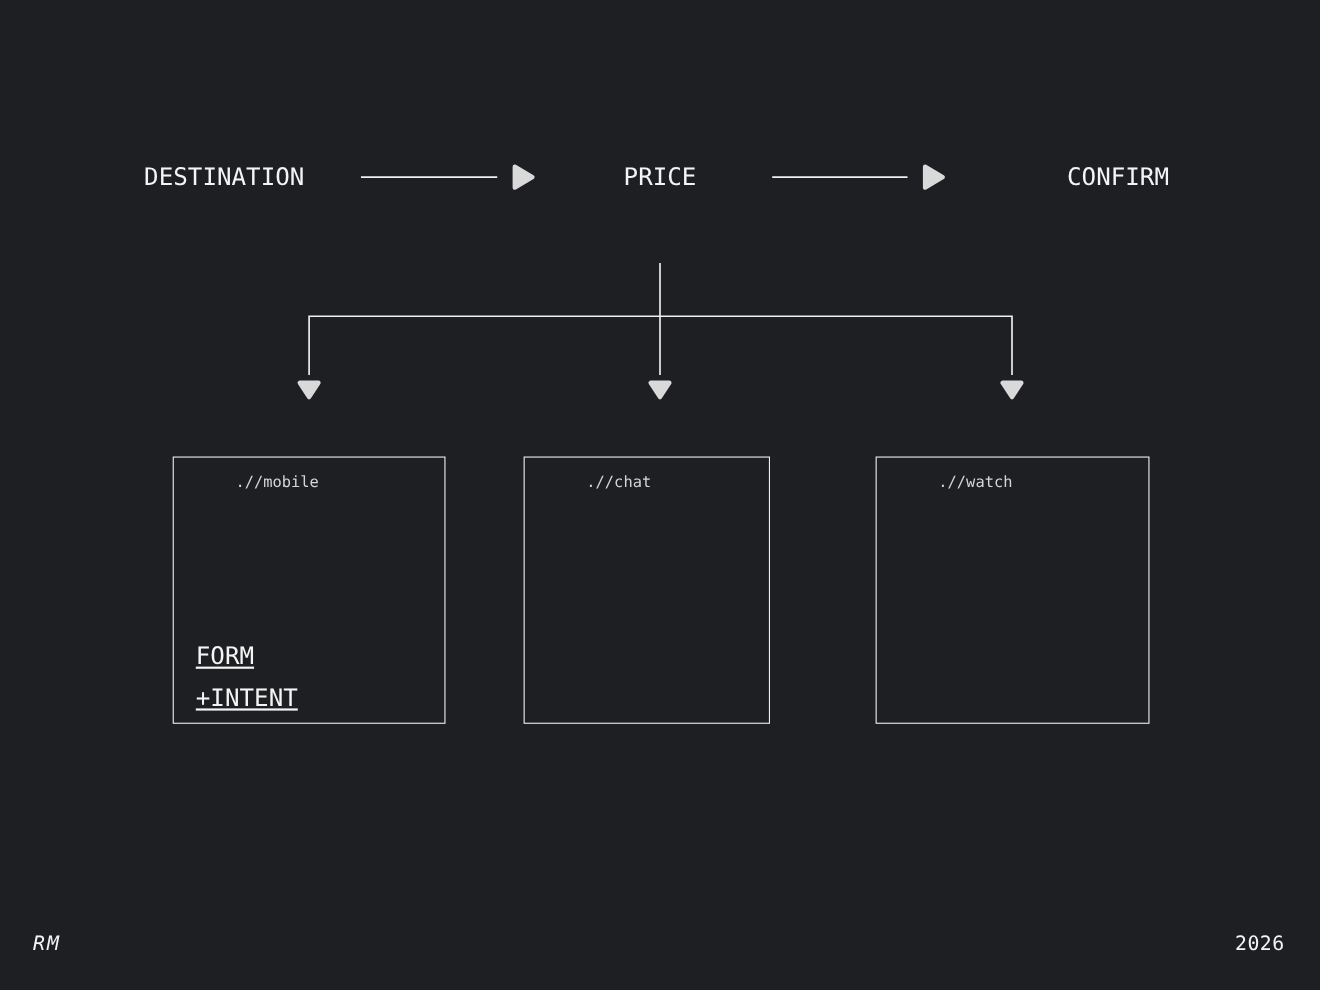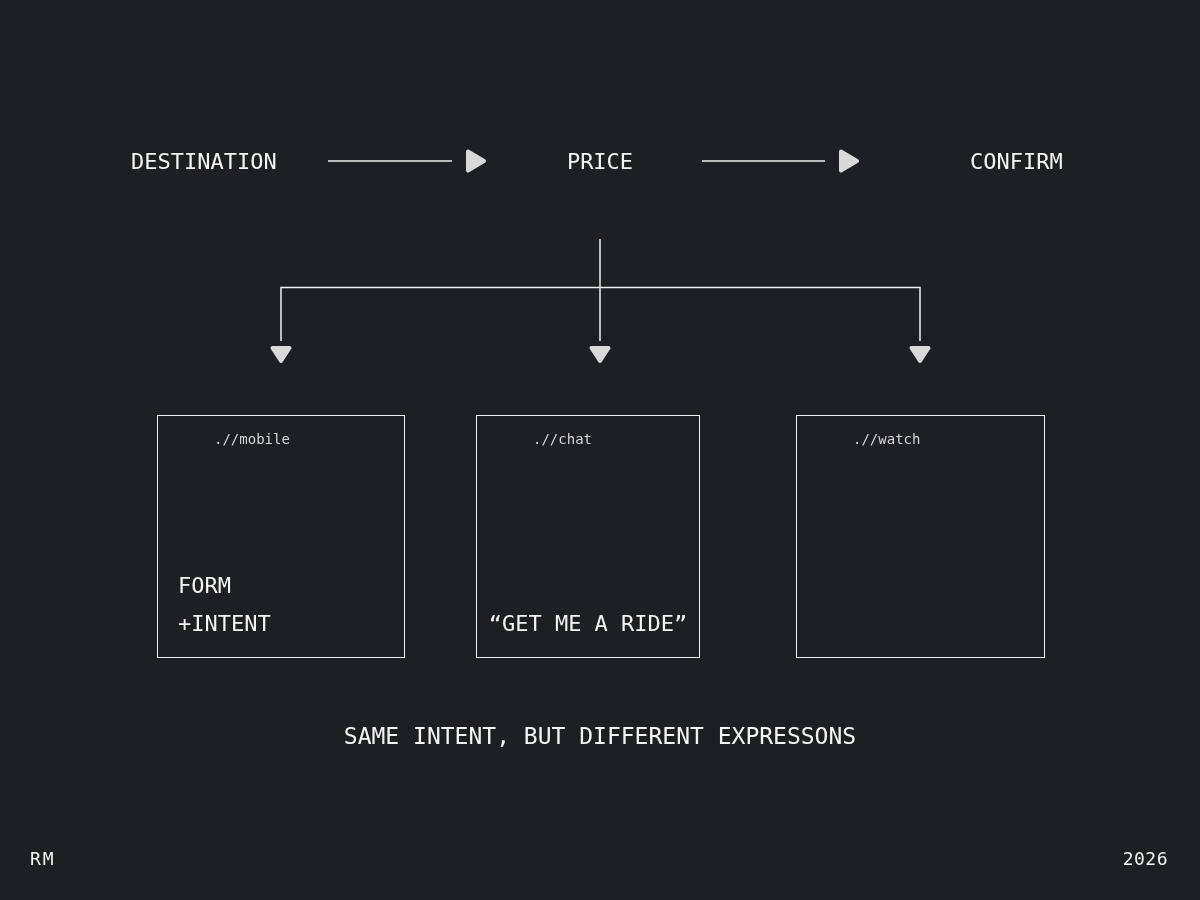--- a/index.html
+++ b/index.html
@@ -65,25 +65,26 @@
     left: 12px;
     top: 13px;
     font-size: 14px;
     line-height: 20px;
     color: var(--muted);
     white-space: nowrap;
     margin-left: 44px;
   }
   .box-main {
     position: absolute;
-    bottom: 14px;
+    bottom: 2px;
     font-size: 22px;
     line-height: 38px;
     white-space: nowrap;
     color: var(--text);
+    text-decoration: underline;
   }
   #box-mobile .box-main { left: 20px; }
   #box-chat .box-main   { left: 0; right: 0; text-align: center; }
   #box-watch .box-main  { left: 12px; }
 
   
   .caption {
     position: absolute;
     top: 722px;
     left: 600px;
@@ -93,20 +94,21 @@
     white-space: nowrap;
     color: var(--text);
   }
   .footer-left {
     position: absolute;
     left: 30px;
     top: 848px;
     font-size: 18px;
     letter-spacing: 2px;
     color: var(--text);
+    font-style: italic;
   }
   .footer-right {
     position: absolute;
     right: 32px;
     top: 848px;
     font-size: 18px;
     letter-spacing: 0.5px;
     color: var(--text);
   }
 </style>
@@ -142,26 +144,22 @@
   <div class="box" id="box-mobile">
     <div class="box-tag">.//mobile</div>
     <div class="box-main">
       <div>FORM</div>
       <div>+INTENT</div>
     </div>
   </div>
 
   <div class="box" id="box-chat">
     <div class="box-tag">.//chat</div>
-    <div class="box-main">
-      <div>“GET ME A RIDE”</div>
-    </div>
   </div>
 
   <div class="box" id="box-watch">
     <div class="box-tag">.//watch</div>
   </div>
 
-  <div class="caption">SAME INTENT, BUT DIFFERENT EXPRESSONS</div>
   <div class="footer-left">RM</div>
   <div class="footer-right">2026</div>
 
 </div>
 
 </body></html>

